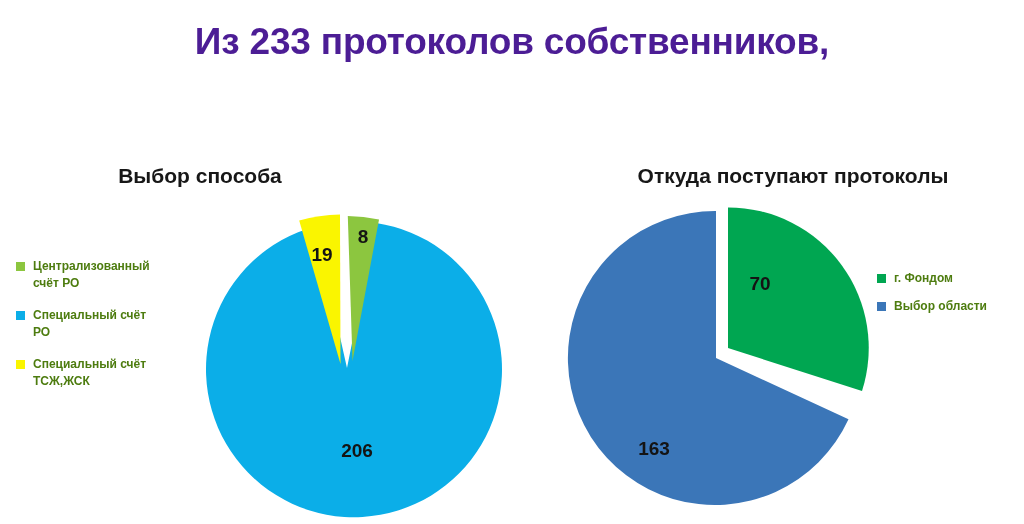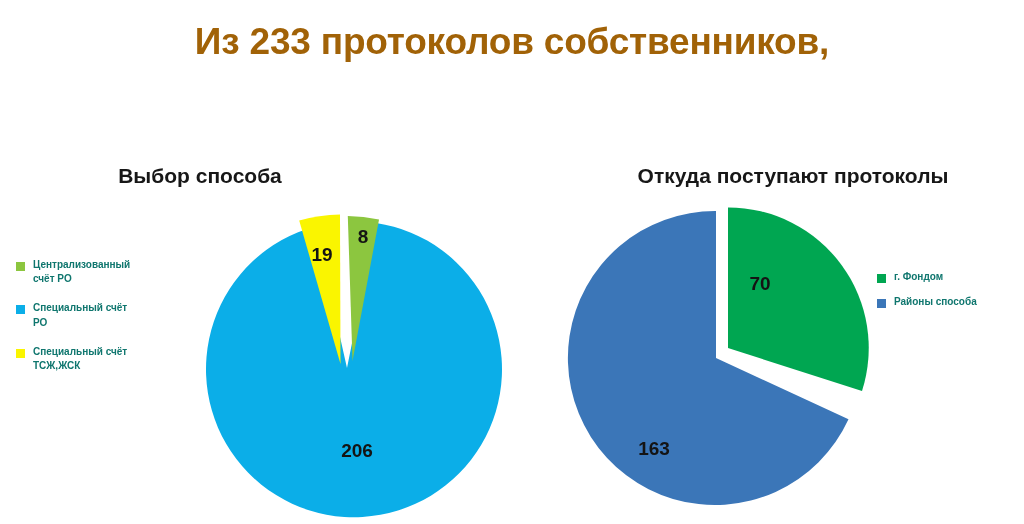--- a/index.html
+++ b/index.html
@@ -20,21 +20,21 @@
   #main-title {
     position: absolute;
     left: 0;
     top: 18px;
     width: 1024px;
     text-align: center;
     font-size: 37px;
     font-weight: bold;
     line-height: 1.32;
     letter-spacing: -0.2px;
-    color: #a16207;
+    color: #4c1d95;
   }
   #main-title .title-line { display: block; }
 
   
   .chart-panel {
     position: absolute;
     top: 150px;
   }
   #panel-left  { left: 0px;   width: 512px; }
   #panel-right { left: 512px; width: 512px; }
@@ -90,24 +90,24 @@
     margin-bottom: 15px;
   }
   .legend-swatch {
     flex: 0 0 auto;
     width: 9px;
     height: 9px;
     margin-top: 4px;
     margin-right: 8px;
   }
   .legend-text {
-    font-size: 10px;
+    font-size: 12px;
     font-weight: bold;
     line-height: 1.42;
-    color: #0f766e;
+    color: #4d7c0f;
     white-space: pre-line;
   }
   #legend-right .legend-item { margin-bottom: 11px; }
   #legend-right .legend-swatch { width: 9px; height: 9px; }
 </style>
 </head>
 <body>
 
 <div id="main-title">
   <span class="title-line">Из 233 протоколов собственников,</span>
@@ -174,18 +174,18 @@
 
   <div class="legend" id="legend-right">
 
     <div class="legend-item">
       <span class="legend-swatch" style="background:#00A651"></span>
       <span class="legend-text">г. Фондом</span>
     </div>
 
     <div class="legend-item">
       <span class="legend-swatch" style="background:#3B76B8"></span>
-      <span class="legend-text">Районы способа</span>
+      <span class="legend-text">Выбор области</span>
     </div>
 
   </div>
 
 </div>
 
 </body></html>

